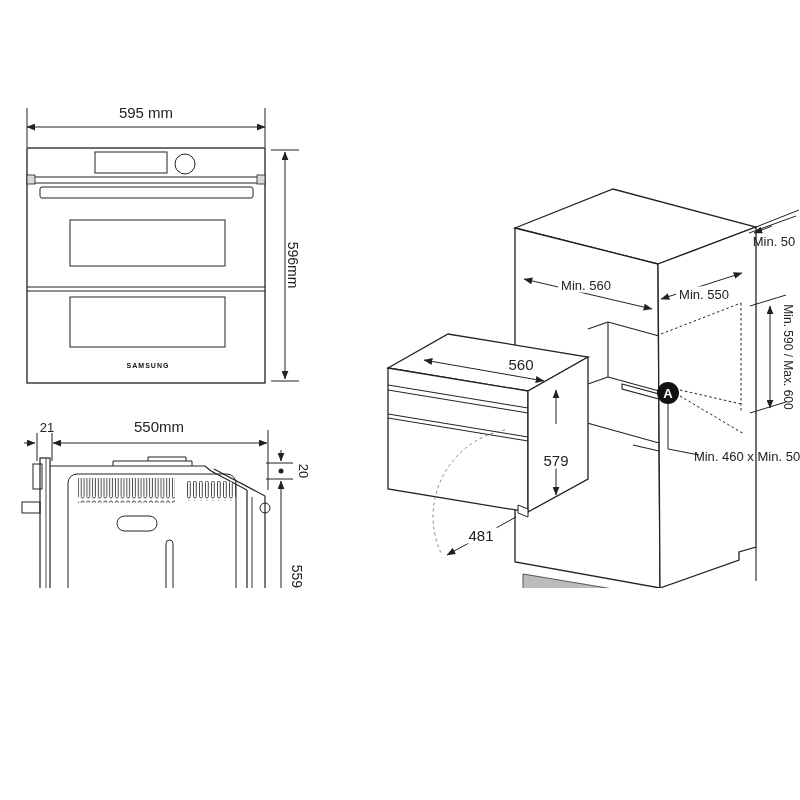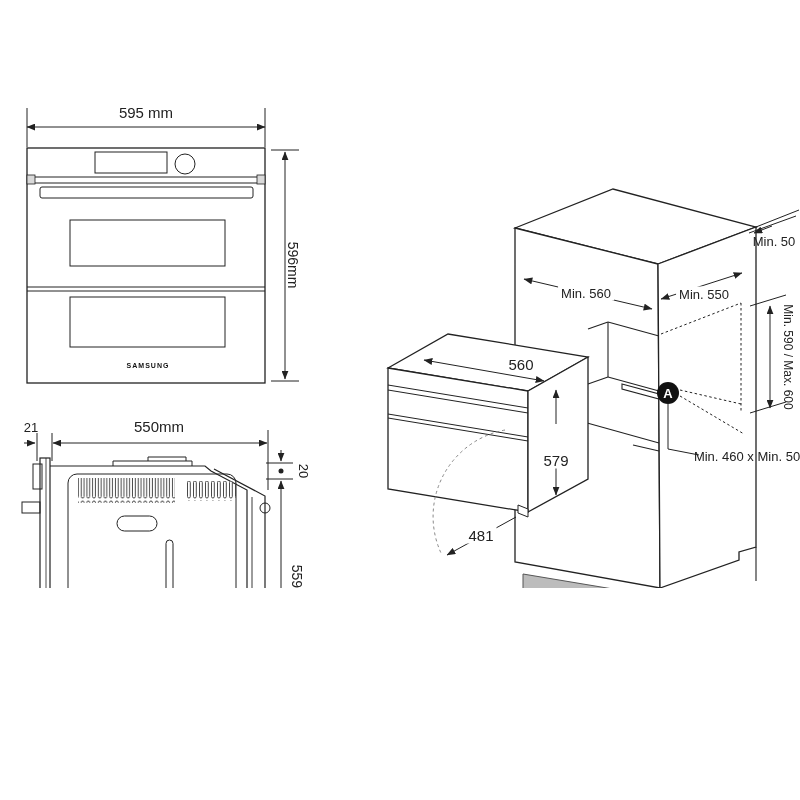--- a/index.html
+++ b/index.html
@@ -181,26 +181,26 @@
 
     <path d="M505,430 A88,88 0 0 0 441,553" stroke="#888" stroke-width="1" stroke-dasharray="3,3"></path>
     <line x1="516" y1="517" x2="447" y2="555" stroke-width="1" marker-end="url(#arr)"></line>
   </g>
 </svg>
 
 <span class="lbl f15" style="left:146px;top:112px;">595 mm</span>
 <span class="lbl rot f14" style="left:293px;top:265px;">596mm</span>
 <span class="lbl brand" style="left:148px;top:365px;">SAMSUNG</span>
 
-<span class="lbl f13" style="left:31px;top:427px;">21</span>
+<span class="lbl f13" style="left:47px;top:427px;">21</span>
 <span class="lbl f15" style="left:159px;top:426px;">550mm</span>
 <span class="lbl rot f13" style="left:303px;top:471px;">20</span>
 <span class="lbl rot f14" style="left:297px;top:588px;">559mm</span>
 
-<span class="lbl bg f13" style="left:586px;top:285px;margin-top:8px;">Min. 560</span>
+<span class="lbl bg f13" style="left:586px;top:285px;">Min. 560</span>
 <span class="lbl bg f13" style="left:704px;top:294px;">Min. 550</span>
 <span class="lbl f13" style="left:774px;top:241px;">Min. 50</span>
 <span class="lbl rot f12" style="left:788px;top:357px;">Min. 590 / Max. 600</span>
 <span class="lbl bg f15" style="left:486px;top:364px;margin-left:35px;">560</span>
 <span class="lbl bg f15" style="left:556px;top:460px;">579</span>
 <span class="lbl bg f15" style="left:481px;top:535px;">481</span>
 <span class="lbl f13" style="left:747px;top:456px;">Min. 460 x Min. 50</span>
 
 <div id="badgeA">A</div>
 

